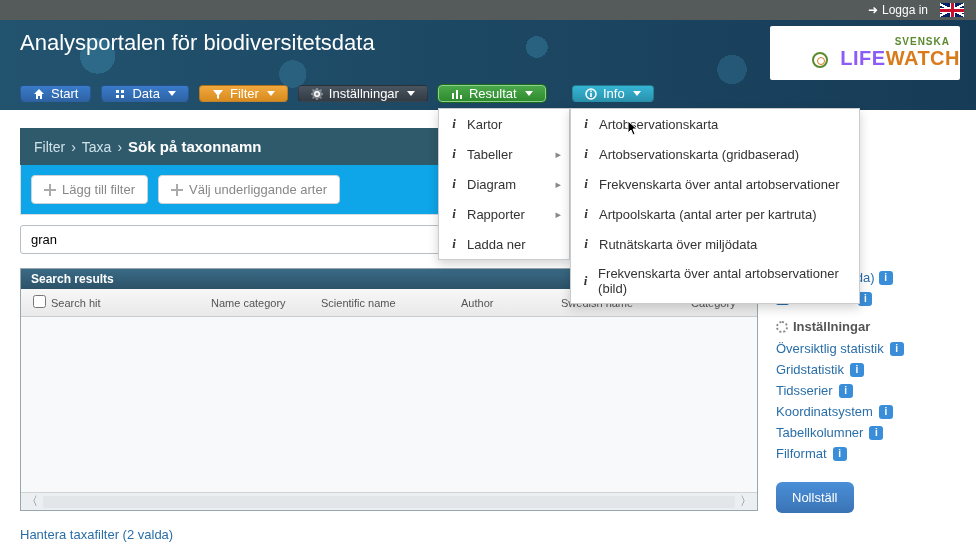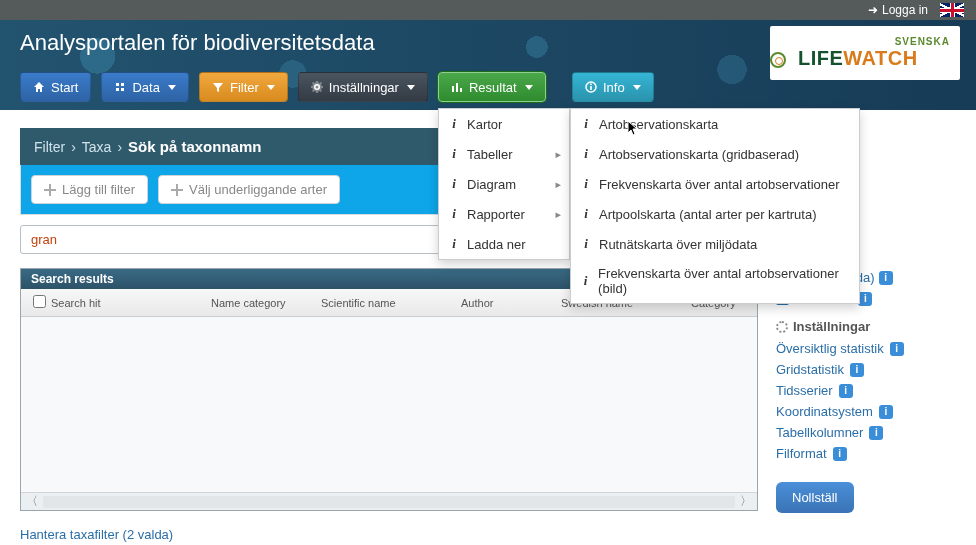--- a/index.html
+++ b/index.html
@@ -20,30 +20,30 @@
   .header { height: 90px; background: #1a3a52; background-image:
      radial-gradient(circle at 10% 40%, rgba(80,180,220,.25) 0 2%, transparent 2%),
      radial-gradient(circle at 30% 60%, rgba(80,180,220,.2) 0 2%, transparent 2%),
      radial-gradient(circle at 55% 30%, rgba(80,180,220,.25) 0 2%, transparent 2%),
      radial-gradient(circle at 75% 55%, rgba(80,180,220,.2) 0 2%, transparent 2%),
      linear-gradient(90deg, rgba(40,100,130,.6), rgba(20,60,90,.6));
      position: relative; padding: 0 20px; }
   .title { color: #fff; font-size: 22px; padding-top: 10px; }
   .title .light { font-weight: 400; }
 
-  .logo-box { position: absolute; right: 16px; top: 6px; width: 190px; height: 54px; background: #fff; border-radius: 2px; display:flex; flex-direction:column; align-items:flex-start; justify-content:center; }
+  .logo-box { position: absolute; right: 16px; top: 6px; width: 190px; height: 54px; background: #fff; border-radius: 2px; display:flex; flex-direction:column; align-items:flex-end; justify-content:center; }
   .logo-top { font-size:10px; color:#5b8a2e; font-weight:bold; letter-spacing:1px; align-self:flex-end; margin-right:10px;}
   .logo-main { font-size:20px; font-weight:bold; letter-spacing:.5px;}
-  .logo-main .life { color:#14532d;margin-left:10px; }
+  .logo-main .life { color:#8b5cf6;margin-left:10px; }
   .logo-main .watch { color:#d97b1a; }
   .logo-circle { width:16px; height:16px; border:2px solid #5b8a2e; border-radius:50%; display:inline-block; vertical-align:middle; margin-right:2px; position:relative;}
   .logo-circle::after { content:''; position:absolute; left:3px; top:3px; width:6px; height:6px; border:1px solid #d97b1a; border-radius:50%;}
 
   .navbar { position: absolute; bottom: 8px; left: 20px; display: flex; gap: 10px; }
-  .navbtn { height: 30px; padding: 0 12px; border-radius: 4px; color: #fff; font-size: 13px; display: inline-flex; align-items: center; gap: 6px; cursor: pointer; border: 1px solid rgba(0,0,0,.2); }
+  .navbtn { height: 17px; padding: 0 12px; border-radius: 4px; color: #fff; font-size: 13px; display: inline-flex; align-items: center; gap: 6px; cursor: pointer; border: 1px solid rgba(0,0,0,.2); }
   .nav-blue { background: linear-gradient(#3a7bca,#2e63a5); }
   .nav-orange { background: linear-gradient(#f0a83e,#d98b1e); }
   .nav-dark { background: linear-gradient(#4a5560,#333b44); }
   .nav-green { background: linear-gradient(#4aa84a,#2e8b2e); border:1px solid #8fd08f; box-shadow:0 0 0 1px #1a6b1a;}
   .nav-info { background: linear-gradient(#35b5d5,#2a93ad); position:absolute; left: 552px;}
   .caret { width:0; height:0; border-left:4px solid transparent; border-right:4px solid transparent; border-top:5px solid #fff; margin-left:2px;}
 
   .content { padding: 18px 20px 0 20px; display:flex; gap:18px; }
   .main-col { flex:1; min-width:0; }
   .side-col { width: 180px; font-size:13px; }
@@ -54,21 +54,21 @@
   .breadcrumb-bar .current { font-weight:bold; font-size:15px;}
 
   .action-row { background:#0ea5e9; padding:10px; display:flex; gap:10px; border:1px solid #d8dcde; border-top:none;}
   .pillbtn { background:#fff; border:1px solid #cfd3d6; border-radius:4px; padding:6px 12px; font-size:13px; color:#888; display:inline-flex; align-items:center; gap:6px; cursor:pointer;}
   .plus-ic { width:12px;height:12px; position:relative;}
   .plus-ic::before,.plus-ic::after{content:'';position:absolute;background:#aaa;}
   .plus-ic::before{left:5px;top:0;width:2px;height:12px;}
   .plus-ic::after{top:5px;left:0;height:2px;width:12px;}
 
   .search-row { display:flex; gap:10px; margin-top:10px;}
-  .search-input { flex:1; border:1px solid #b8bfc4; border-radius:3px; padding:6px 10px; font-size:13px; color:#c2410c;}
+  .search-input { flex:1; border:1px solid #b8bfc4; border-radius:3px; padding:6px 10px; font-size:13px; color:#000000;}
   .search-btn { background: linear-gradient(#4a8fd8,#3a73b5); color:#fff; border:none; border-radius:4px; padding:0 16px; font-size:13px; display:inline-flex; align-items:center; gap:6px; cursor:pointer;}
 
   .results-panel { margin-top:14px; border:1px solid #9aa6ae;}
   .results-header { background: linear-gradient(#3a6a85,#2c5268); color:#fff; font-size:12px; font-weight:bold; padding:3px 10px;}
   .results-cols { background: linear-gradient(#f7f7f7,#e9e9e9); border-bottom:1px solid #c8cdd0; display:flex; align-items:center; font-size:11px; color:#555; padding:4px 8px;}
   .results-cols .chk { width:18px;}
   .results-cols > div { padding:2px 4px;}
   .col-hit{width:160px;} .col-cat{width:110px;} .col-sci{width:140px;} .col-auth{width:100px;} .col-swe{width:130px;} .col-category{flex:1; }
   .results-body { height:175px; background:#f7f9fa;}
   .scroll-row { height:18px; background:#eceff1; display:flex; align-items:center; justify-content:space-between; padding:0 4px; border-top:1px solid #d0d4d7;}

